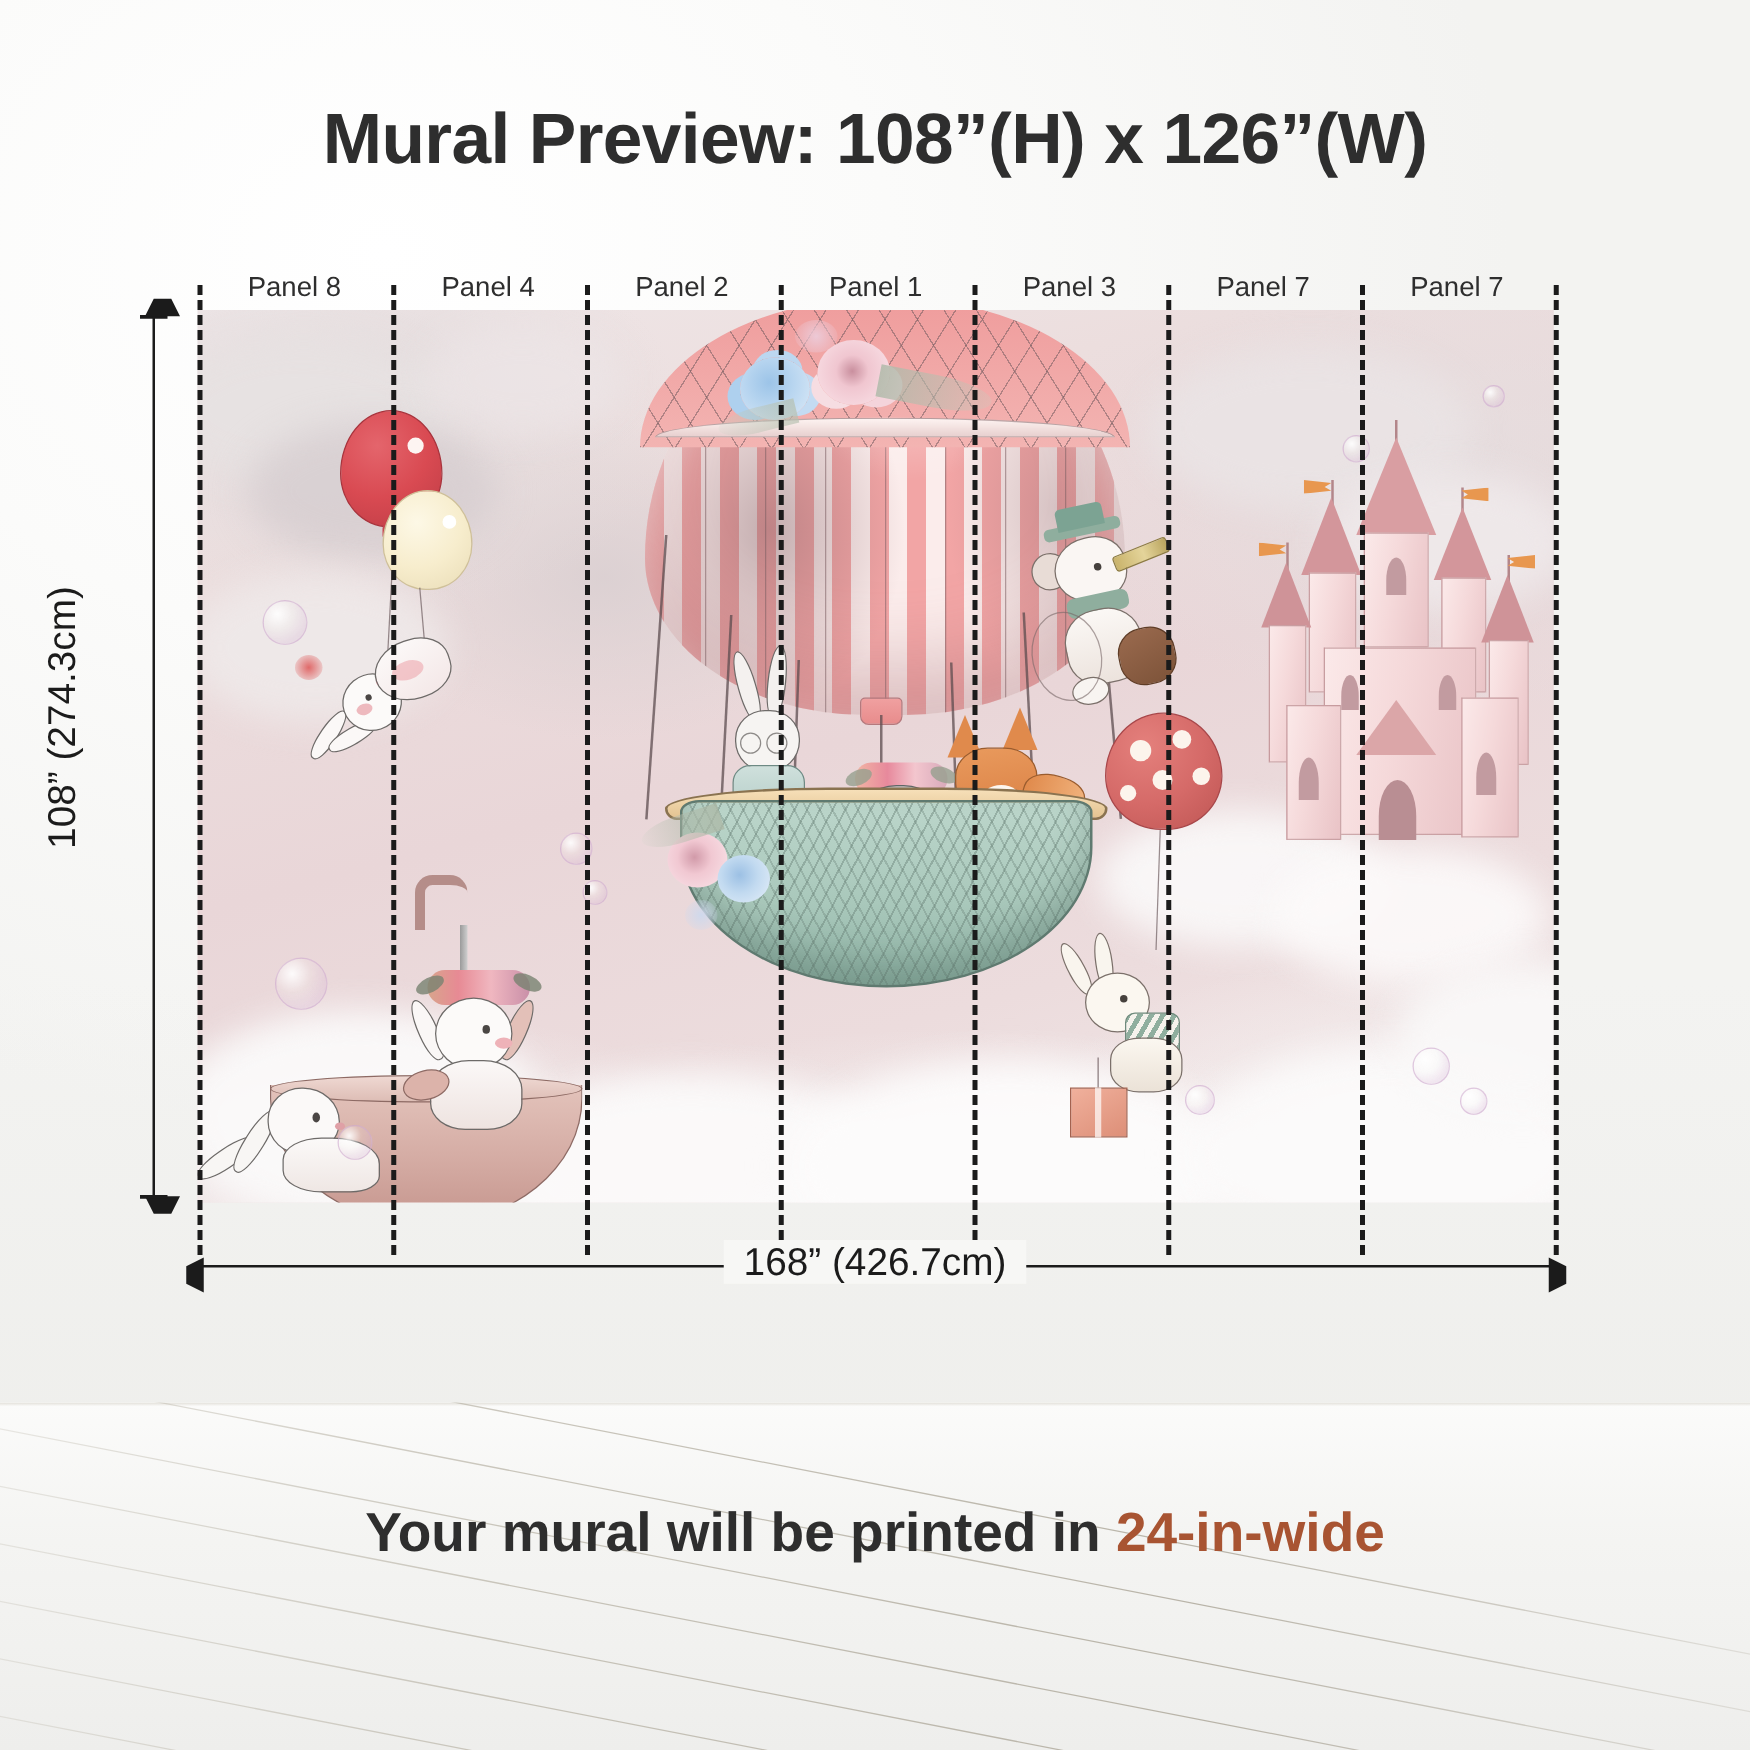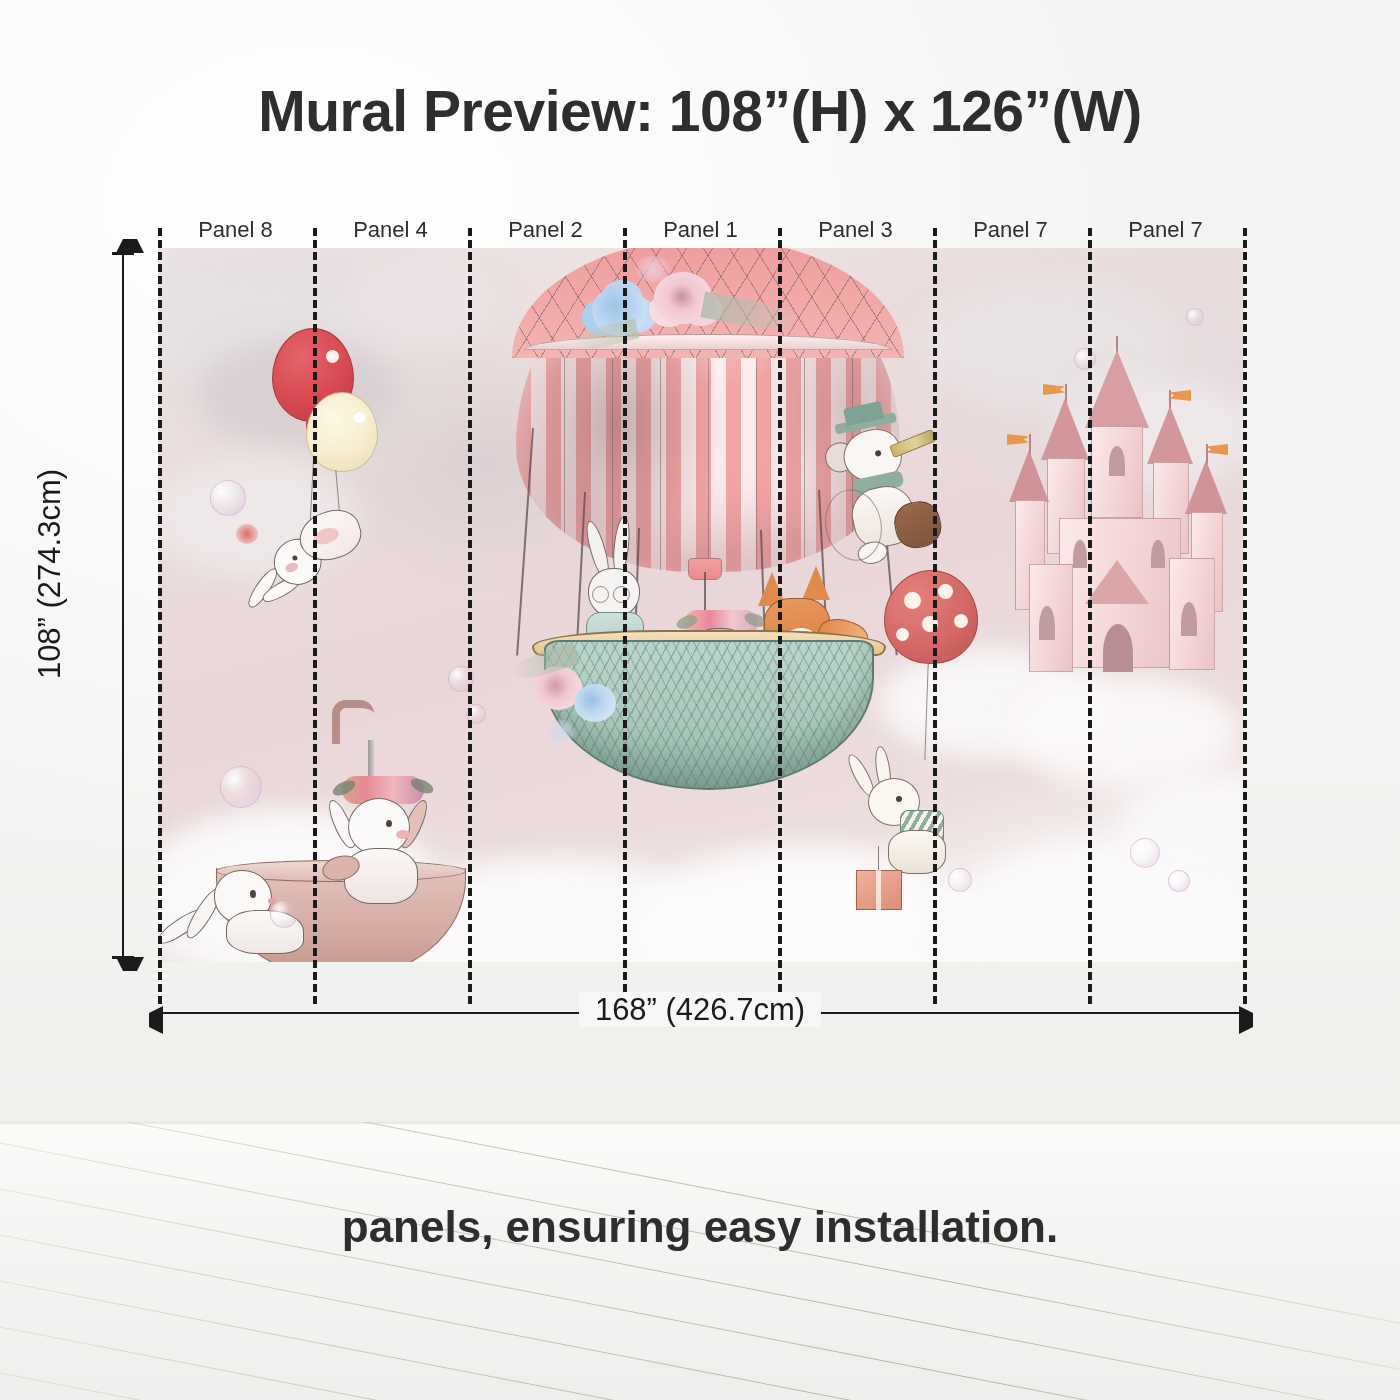--- a/index.html
+++ b/index.html
@@ -470,14 +470,14 @@
     <div class="plank" style="top: -28px; transform: rotate(11deg);"></div>
     <div class="plank" style="top: 18px; transform: rotate(11deg);"></div>
     <div class="plank" style="top: 64px; transform: rotate(11deg);"></div>
     <div class="plank" style="top: 110px; transform: rotate(11deg);"></div>
     <div class="plank" style="top: 156px; transform: rotate(11deg);"></div>
     <div class="plank" style="top: 202px; transform: rotate(11deg);"></div>
     <div class="plank" style="top: 248px; transform: rotate(11deg);"></div>
   </div>
 
 <div id="caption">
-  <div>panels, ensuring easy installation.</div>
+  <div><span>Your mural will be printed in </span><span class="accent">24-in-wide</span></div>
 </div>
 
 </body></html>

